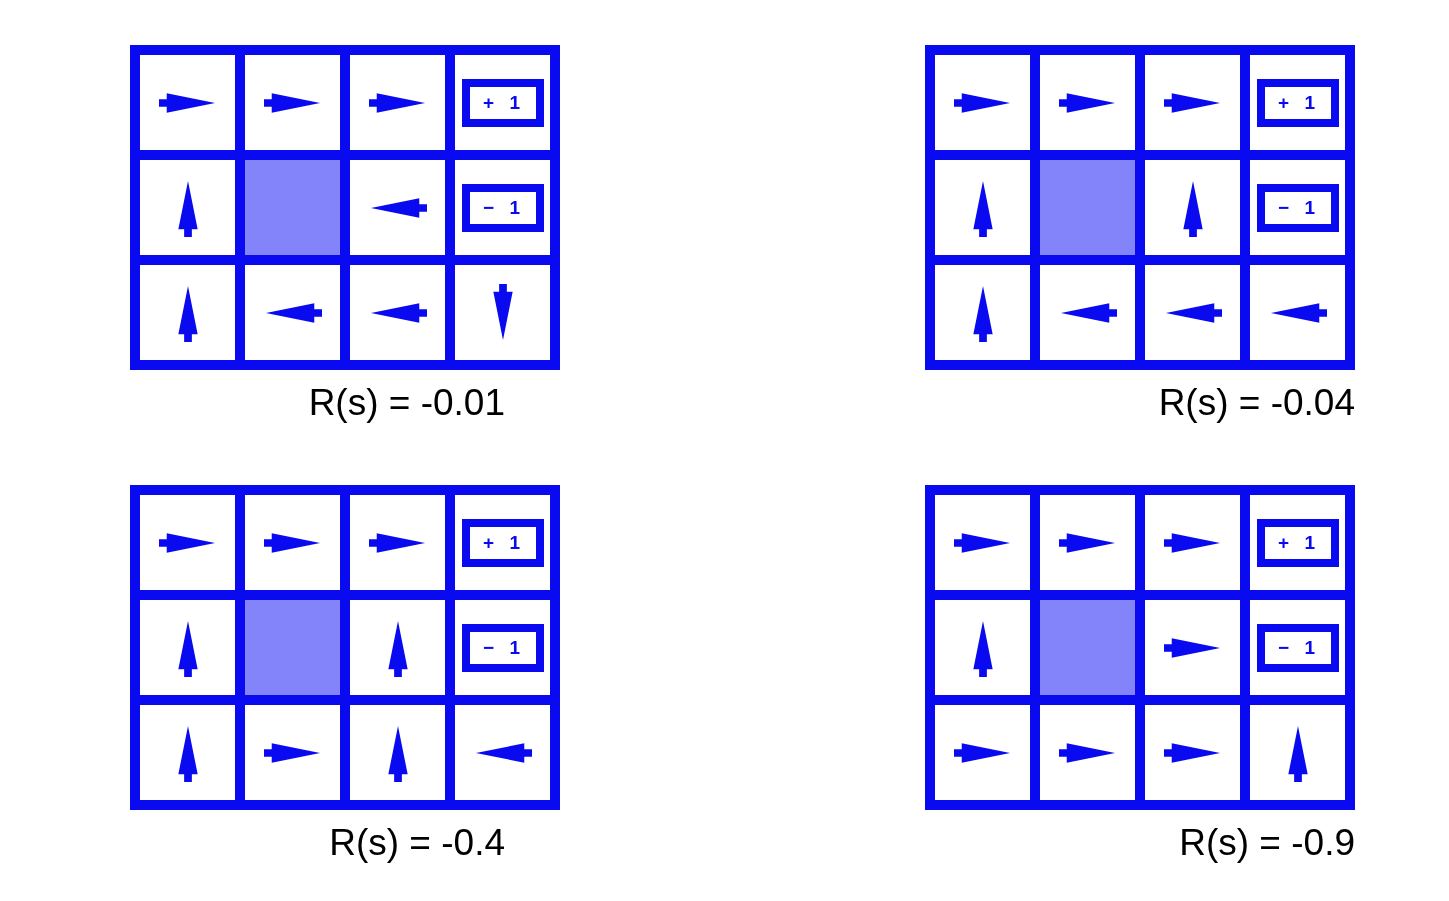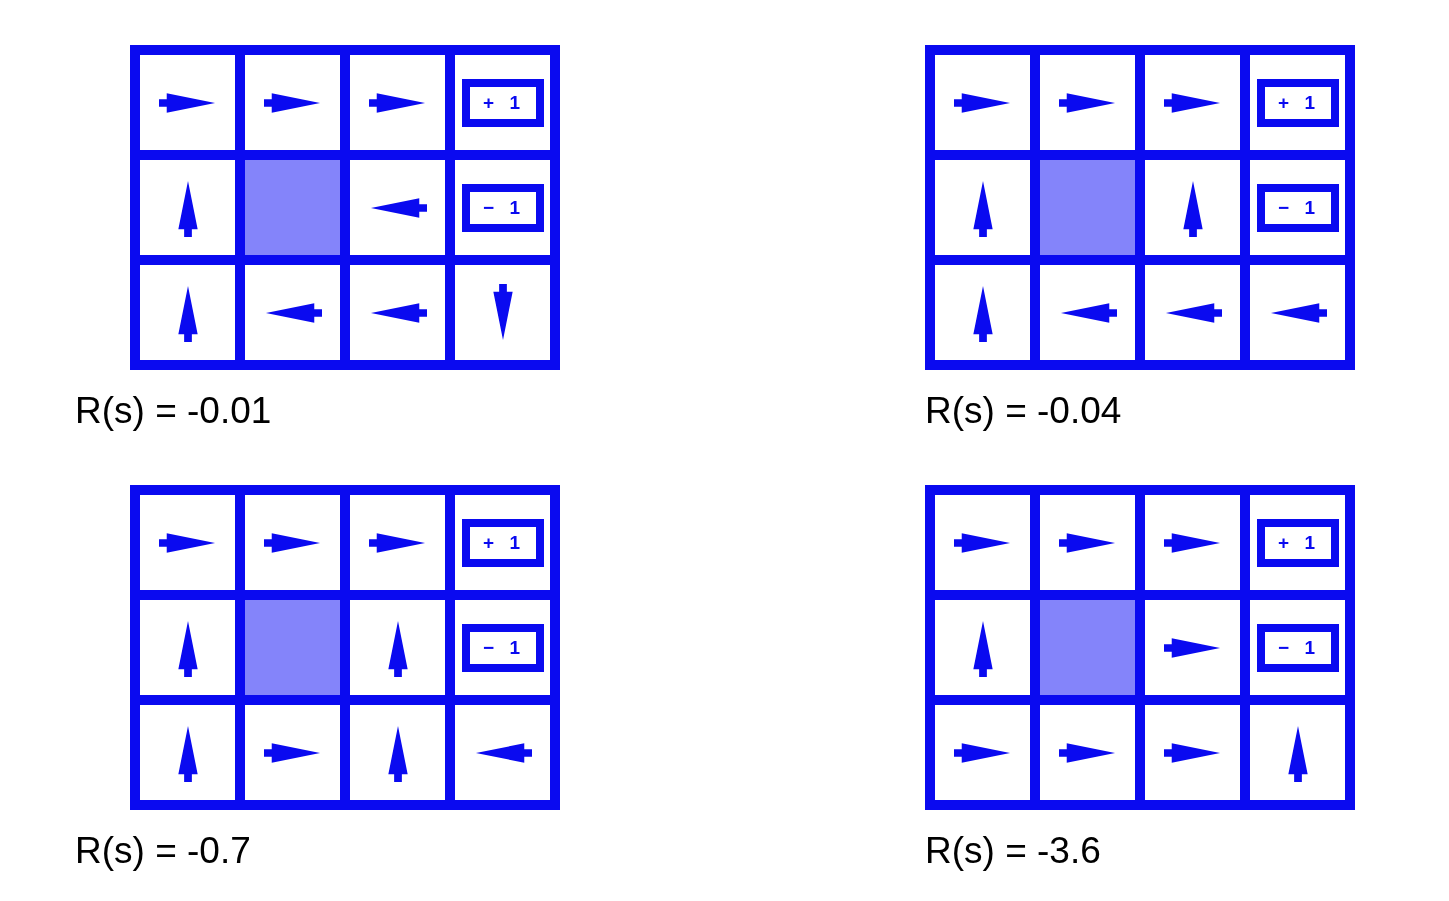--- a/index.html
+++ b/index.html
@@ -58,23 +58,23 @@
     color: var(--blue);
     font-weight: bold;
     font-size: 19px;
     letter-spacing: 5px;
     display: flex;
     align-items: center;
     justify-content: center;
     padding-left: 3px;
   }
   .grid-label {
-    margin-top: 20px;
+    margin-top: 12px;
     width: 430px;
-    text-align: left;
+    text-align: right;
     font-size: 37px;
     color: var(--label);
     white-space: nowrap;
   }
   .panel.left-col .grid-label { transform: translateX(-55px); }
 </style>
 </head>
 <body>
 
 <div class="panel left-col" style="left:130px; top:45px;">
@@ -295,21 +295,21 @@
         </span>
       </div>
       <div class="cell">
         <span class="arrow-wrap arrow-left">
           <svg class="arrow" width="58" height="30" viewBox="0 0 60 30">
             <polygon points="8,5 58,15 8,25 8,19 0,19 0,11 8,11"></polygon>
           </svg>
         </span>
       </div>
     </div>
-  <div class="grid-label">R(s) = -0.7</div>
+  <div class="grid-label">R(s) = -0.4</div>
 </div>
 
 <div class="panel" style="left:925px; top:485px;">
   <div class="policy-grid">
       <div class="cell">
         <span class="arrow-wrap arrow-right">
           <svg class="arrow" width="58" height="30" viewBox="0 0 60 30">
             <polygon points="8,5 58,15 8,25 8,19 0,19 0,11 8,11"></polygon>
           </svg>
         </span>
@@ -371,14 +371,14 @@
         </span>
       </div>
       <div class="cell">
         <span class="arrow-wrap arrow-up">
           <svg class="arrow" width="58" height="30" viewBox="0 0 60 30">
             <polygon points="8,5 58,15 8,25 8,19 0,19 0,11 8,11"></polygon>
           </svg>
         </span>
       </div>
     </div>
-  <div class="grid-label">R(s) = -3.6</div>
+  <div class="grid-label">R(s) = -0.9</div>
 </div>
 
 </body></html>

